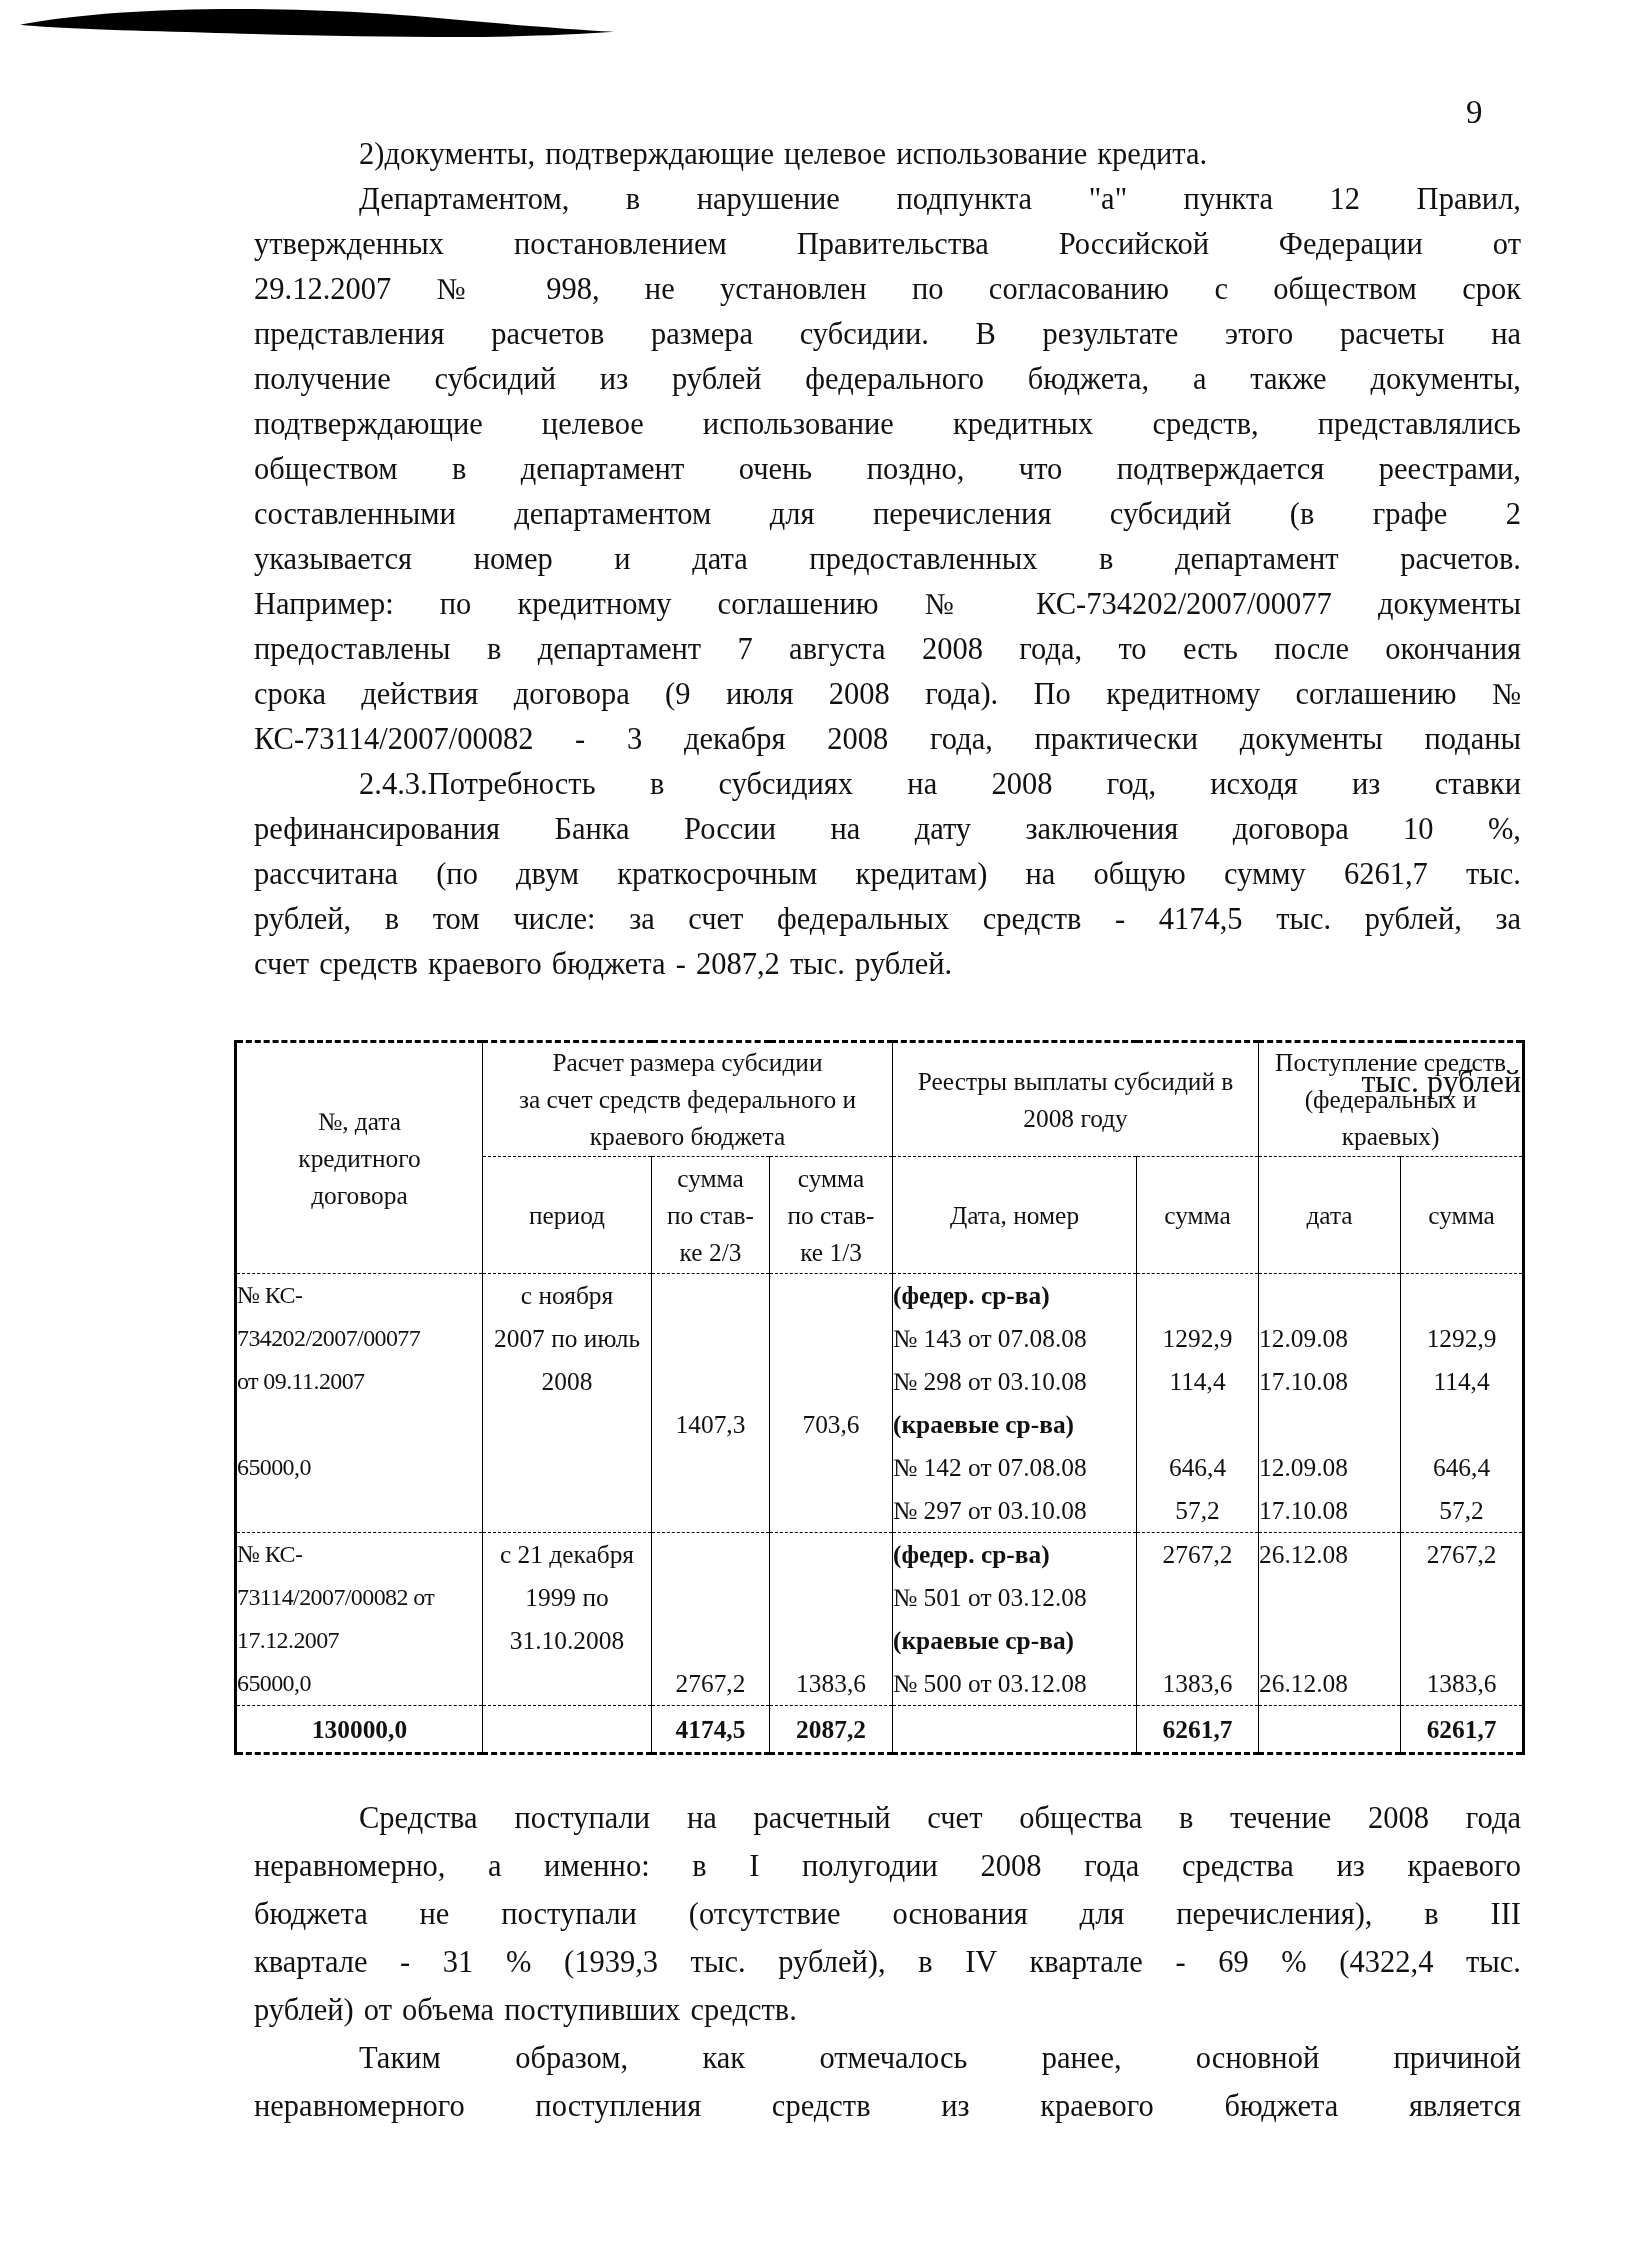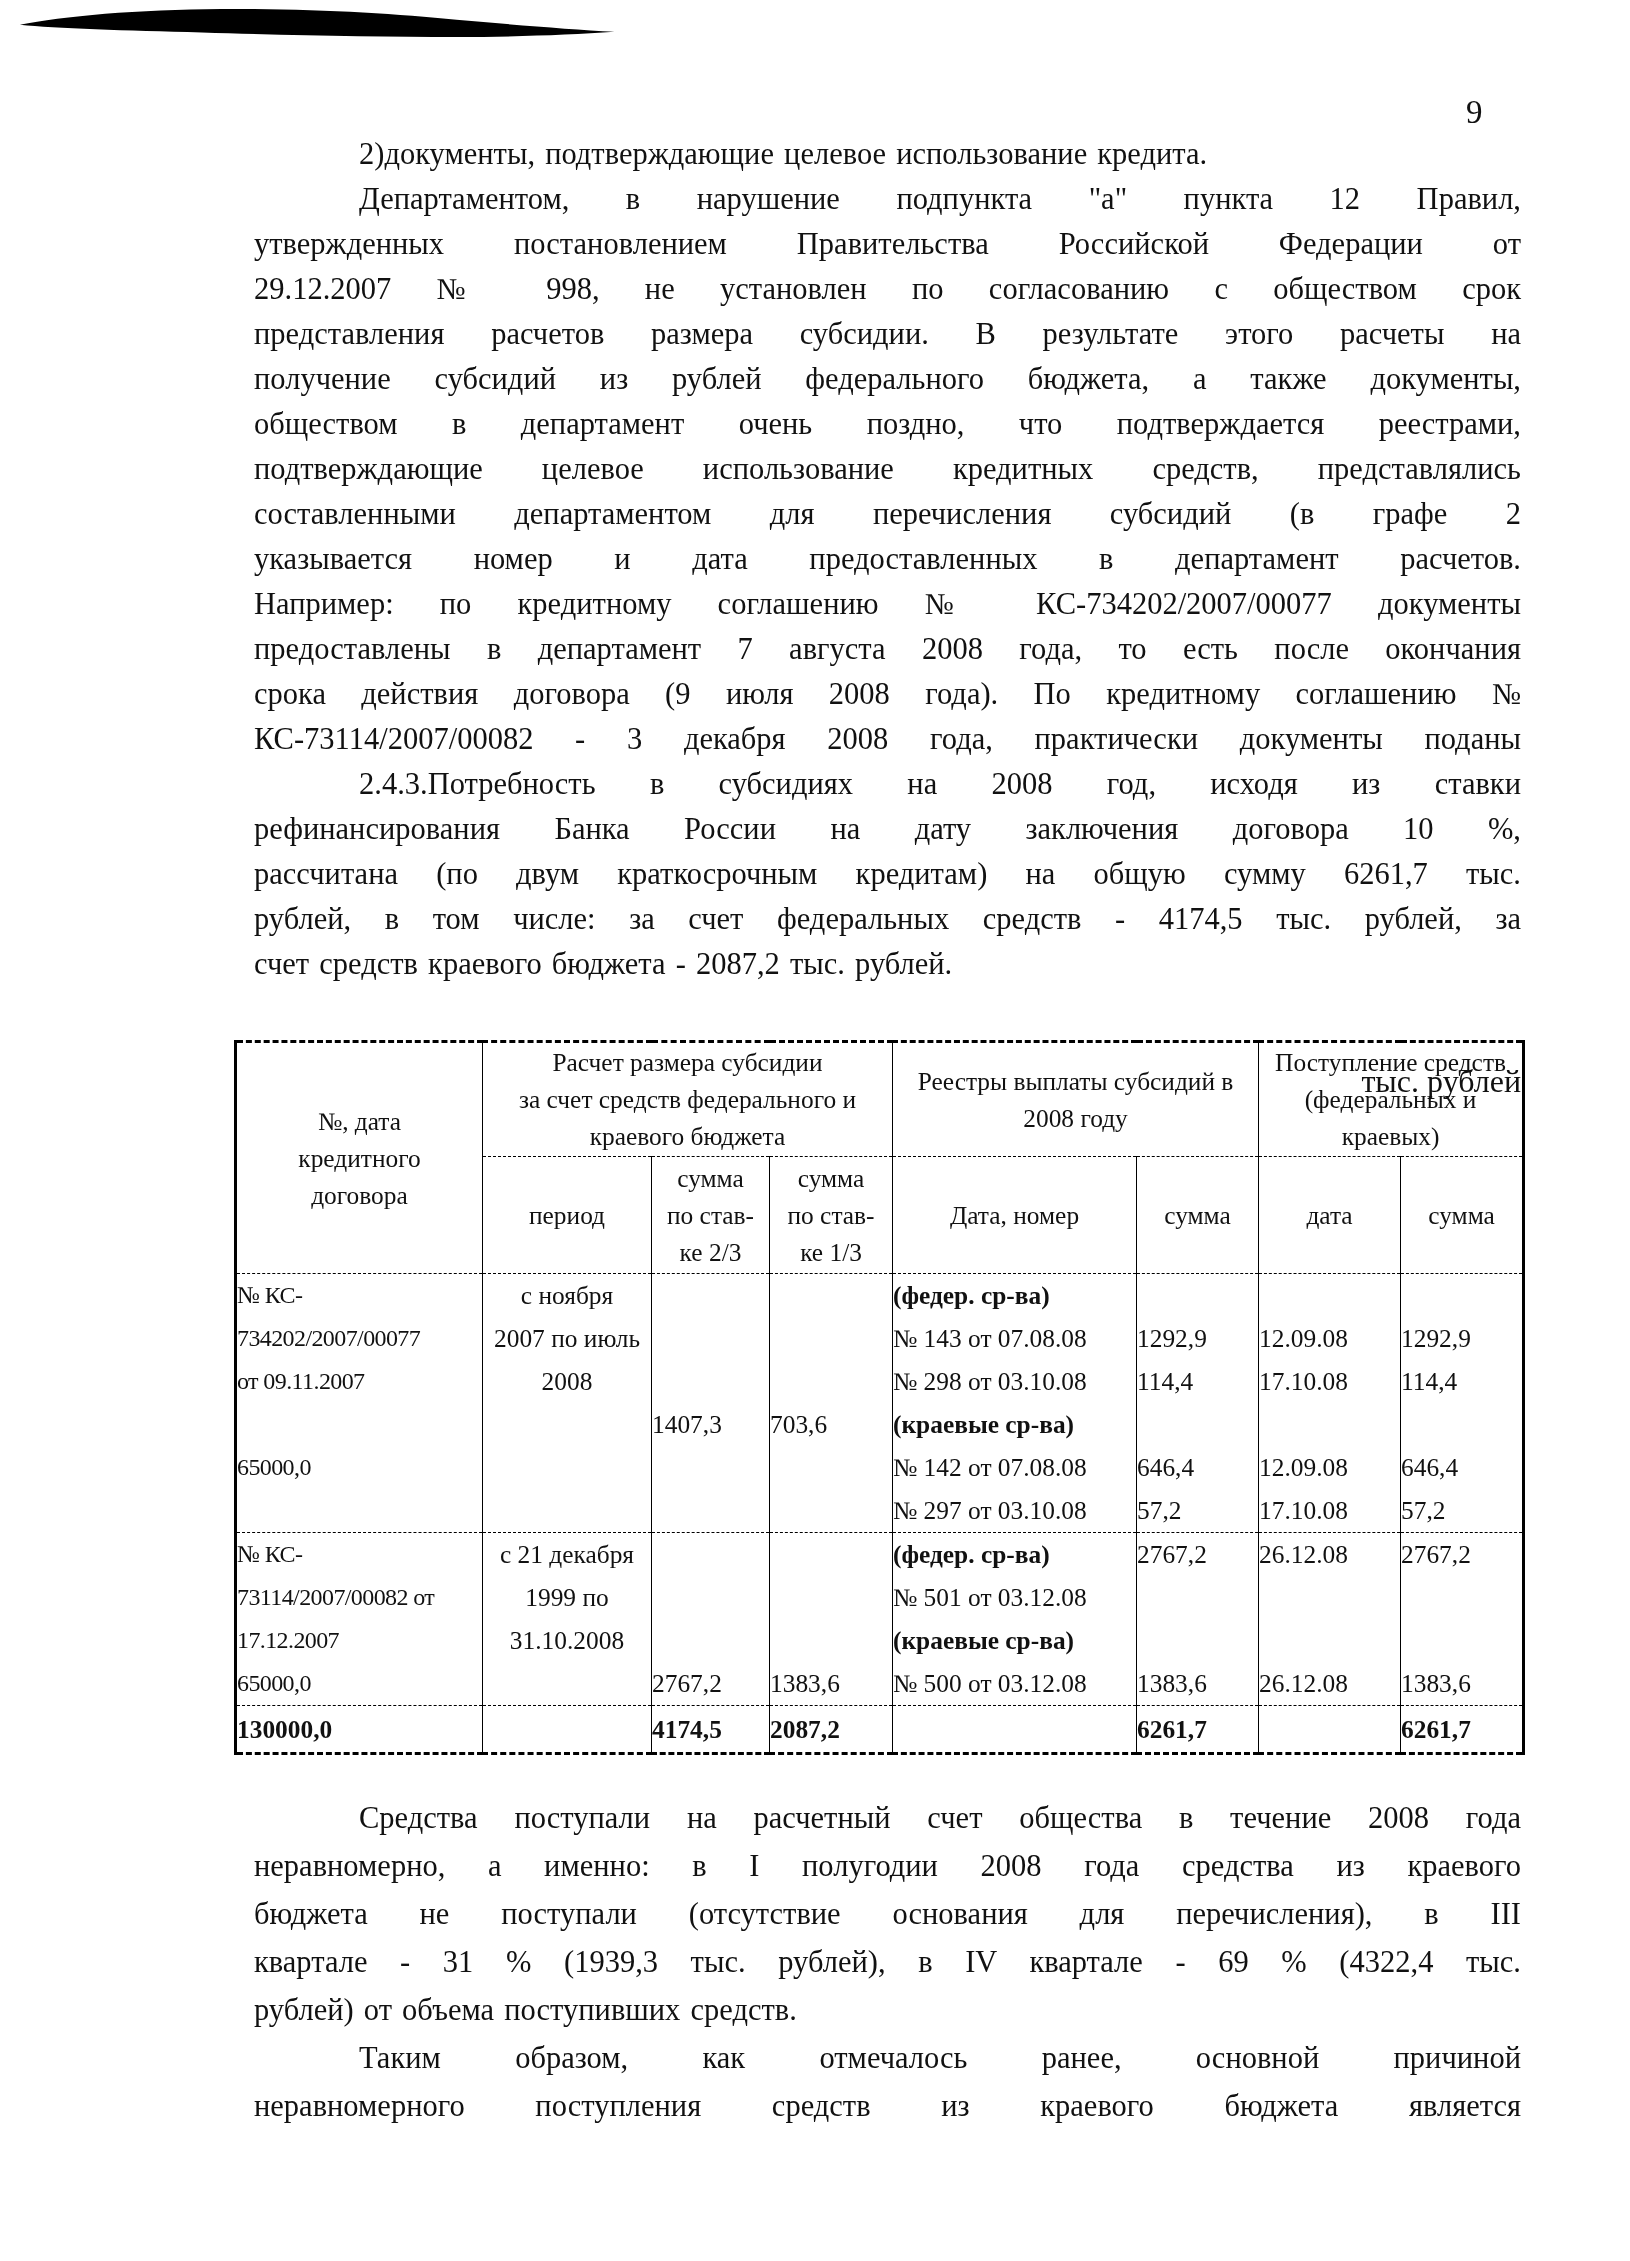--- a/index.html
+++ b/index.html
@@ -41,21 +41,21 @@
   }
   table.doc th { font-size:25.4px; vertical-align:middle; text-align:center; }
   .h1 th { height:113px; }
   .h2 th { height:116px; }
   th .tline, td .tline { white-space:nowrap; }
   th .tline { height:37px; line-height:37px; }
   .hv { padding-bottom:23px; }
   tbody td { vertical-align:top; font-size:25.4px; }
   td .tline { height:43px; line-height:43px; }
   .cl { text-align:left;  padding-left:14px;  padding-right:3.8px; }
-  .cr { text-align:left; padding-right:16.5px; padding-left:3.8px; }
+  .cr { text-align:center; padding-right:16.5px; padding-left:3.8px; }
   .cc { text-align:center; }
   .cd { text-align:left;  padding-left:15.3px; }
   .c1d { font-size:24px; letter-spacing:-0.6px; }
   .b, .tline.b { font-weight:bold; }
   tr.total td { height:46px; vertical-align:middle; font-weight:bold; }
 </style>
 </head>
 <body>
 
 <div class="page">
@@ -69,22 +69,22 @@
   <div class="text-block text-top">
       <div class="para">
         <div class="line first last">2)документы, подтверждающие целевое использование кредита.</div>
       </div>
       <div class="para">
         <div class="line first">Департаментом, в нарушение подпункта "а" пункта 12 Правил,</div>
         <div class="line">утвержденных постановлением Правительства Российской Федерации от</div>
         <div class="line">29.12.2007 № 998, не установлен по согласованию с обществом срок</div>
         <div class="line">представления расчетов размера субсидии. В результате этого расчеты на</div>
         <div class="line">получение субсидий из рублей федерального бюджета, а также документы,</div>
+        <div class="line">подтверждающие целевое использование кредитных средств, представлялись</div>
         <div class="line">обществом в департамент очень поздно, что подтверждается реестрами,</div>
-        <div class="line">подтверждающие целевое использование кредитных средств, представлялись</div>
         <div class="line">составленными департаментом для перечисления субсидий (в графе 2</div>
         <div class="line">указывается номер и дата предоставленных в департамент расчетов.</div>
         <div class="line">Например: по кредитному соглашению № КС-734202/2007/00077 документы</div>
         <div class="line">предоставлены в департамент 7 августа 2008 года, то есть после окончания</div>
         <div class="line">срока действия договора (9 июля 2008 года). По кредитному соглашению №</div>
         <div class="line">КС-73114/2007/00082 - 3 декабря 2008 года, практически документы поданы</div>
       </div>
       <div class="para">
         <div class="line first">2.4.3.Потребность в субсидиях  на 2008 год, исходя из ставки</div>
         <div class="line">рефинансирования Банка России на дату заключения договора 10 %,</div>

